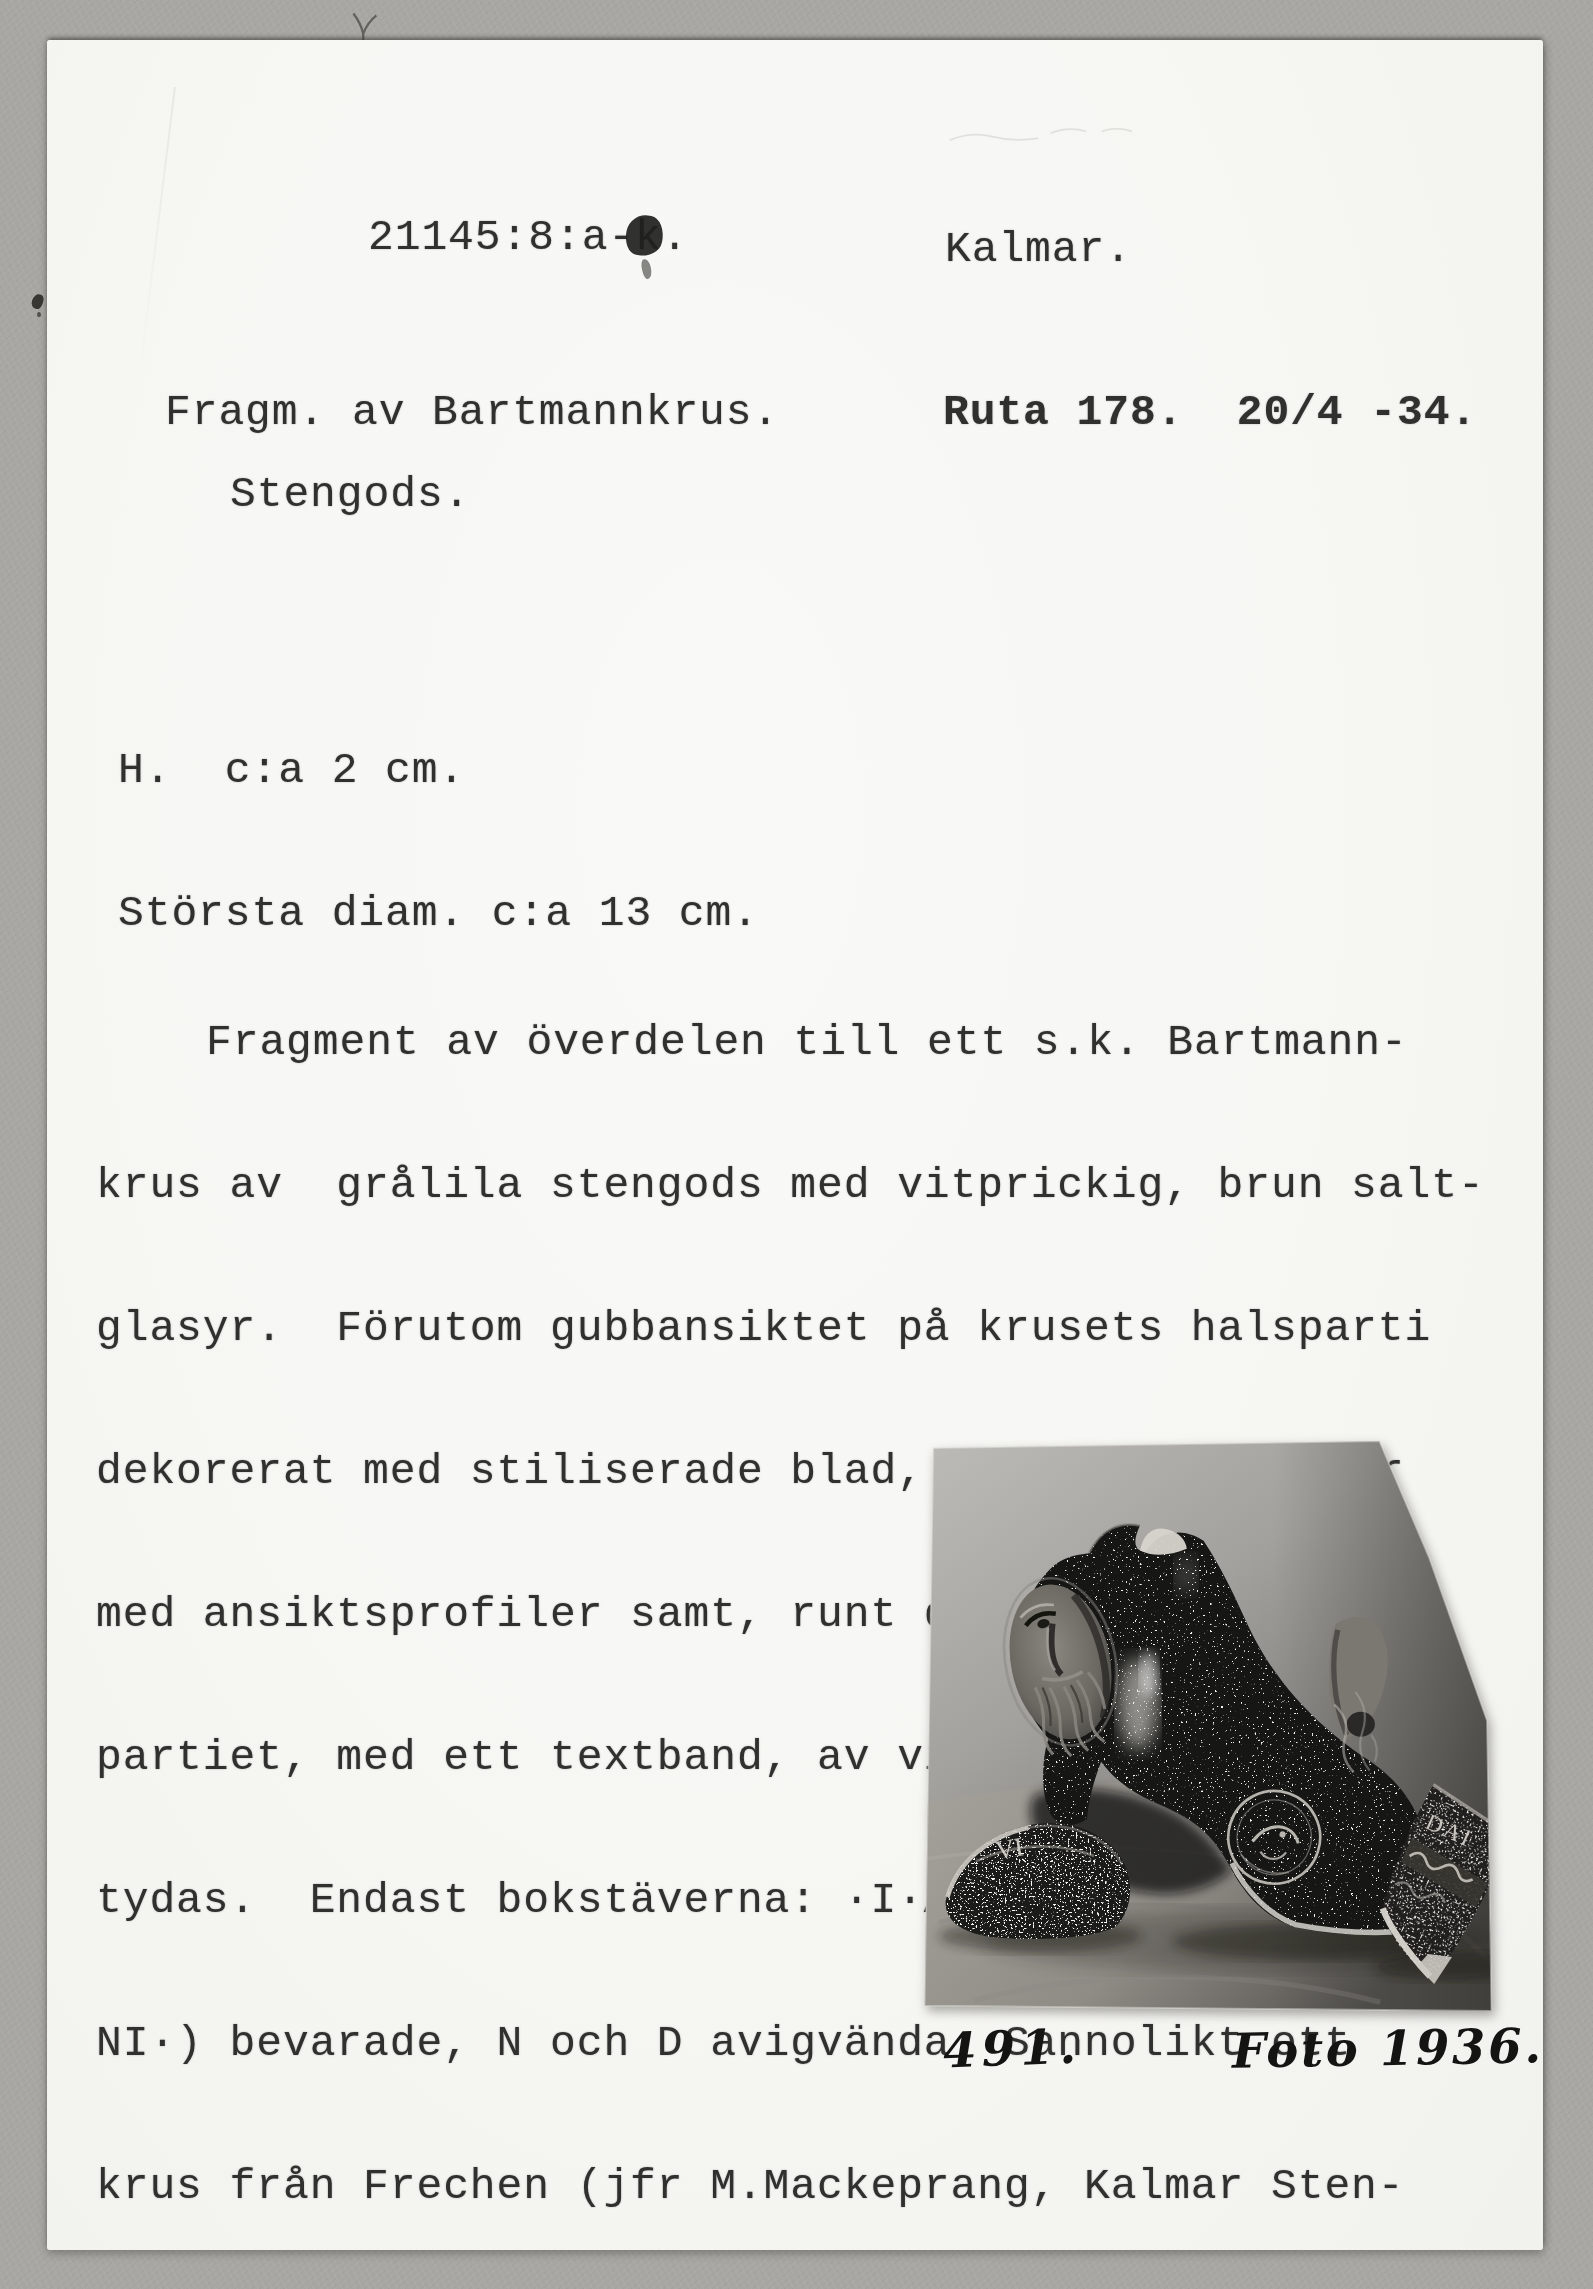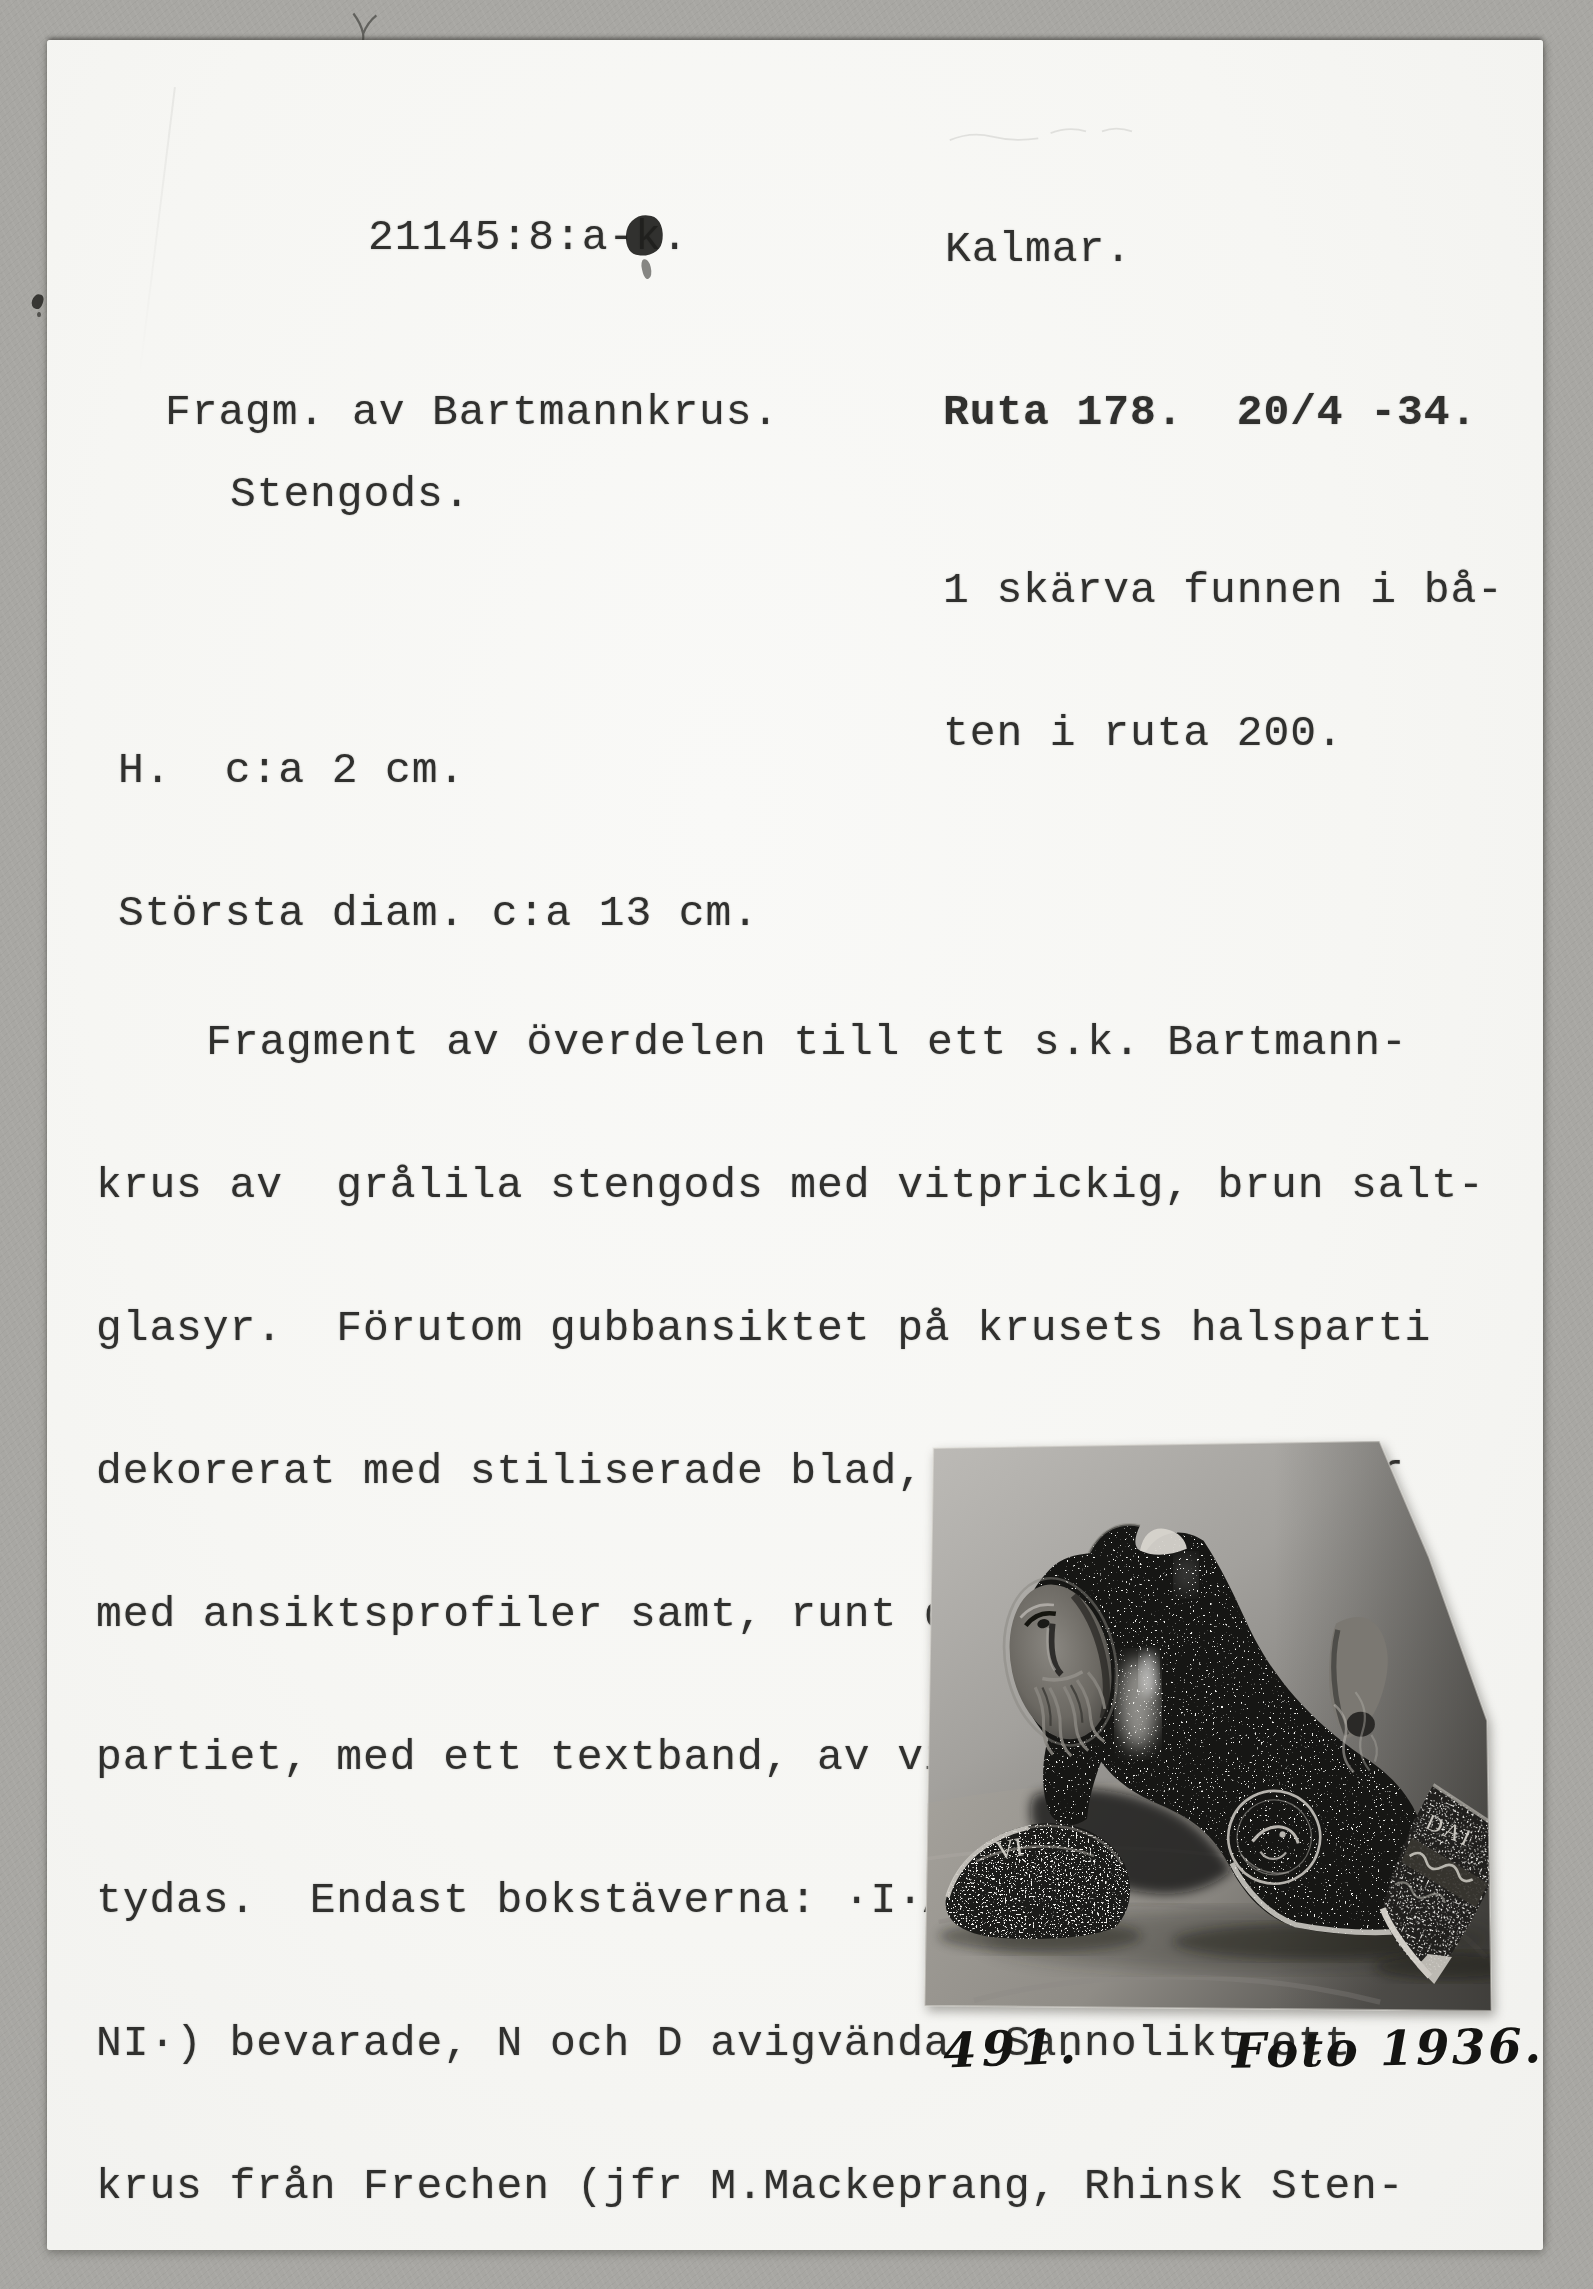--- a/index.html
+++ b/index.html
@@ -77,40 +77,36 @@
   <div class="typed" style="left:321px;top:173px;">21145:8:a-k.</div>
   <div class="ink-blot"></div>
   <div class="ink-blot-tail"></div>
 
   <div class="typed" style="left:898px;top:185px;">Kalmar.</div>
 
   <div class="typed" style="left:71px;top:348px;margin-left:47px;">Fragm. av Bartmannkrus.</div>
   <div class="typed" style="left:896px;top:348px;font-weight:bold;">Ruta 178.  20/4 -34.</div>
 
   <div class="typed" style="left:183px;top:430px;">Stengods.</div>
-  <div class="typed lines" style="left:896px;top:430px;">
-    <div>1 skärva funnen i bå-</div>
-    <div>ten i ruta 200.</div>
-  </div>
 
   <div class="typed lines" style="left:71px;top:610px;">
     <div>H.  c:a 2 cm.</div>
     <div>Största diam. c:a 13 cm.</div>
   </div>
 
   <div class="typed lines desc">
     <div class="indent">Fragment av överdelen till ett s.k. Bartmann-</div>
     <div>krus av  grålila stengods med vitprickig, brun salt-</div>
     <div>glasyr.  Förutom gubbansiktet på krusets halsparti</div>
     <div>dekorerat med stiliserade blad, runda medaljonger</div>
     <div>med ansiktsprofiler samt, runt det mest utbukande</div>
     <div>partiet, med ett textband, av vilket nu intet kan</div>
     <div>tydas.  Endast bokstäverna: ·I·AD - - - - ·IN (eller</div>
     <div>NI·) bevarade, N och D avigvända. Sannolikt ett</div>
-    <div>krus från Frechen (jfr M.Mackeprang, Rhinsk Sten-</div>
+    <div>krus från Frechen (jfr M.Mackeprang, Kalmar Sten-</div>
     <div>tøj, fundet i København (Tidsskrift for Industri</div>
     
   </div>
 
   <div class="photo-wrap">
     <svg class="photo-svg" width="574" height="570" viewBox="0 0 650 640" preserveAspectRatio="none">
       <defs>
         <linearGradient id="bgGrad" x1="0" y1="0" x2="0.75" y2="1">
           <stop offset="0" stop-color="#bdbbb7"></stop>
           <stop offset="0.4" stop-color="#a3a19d"></stop>

